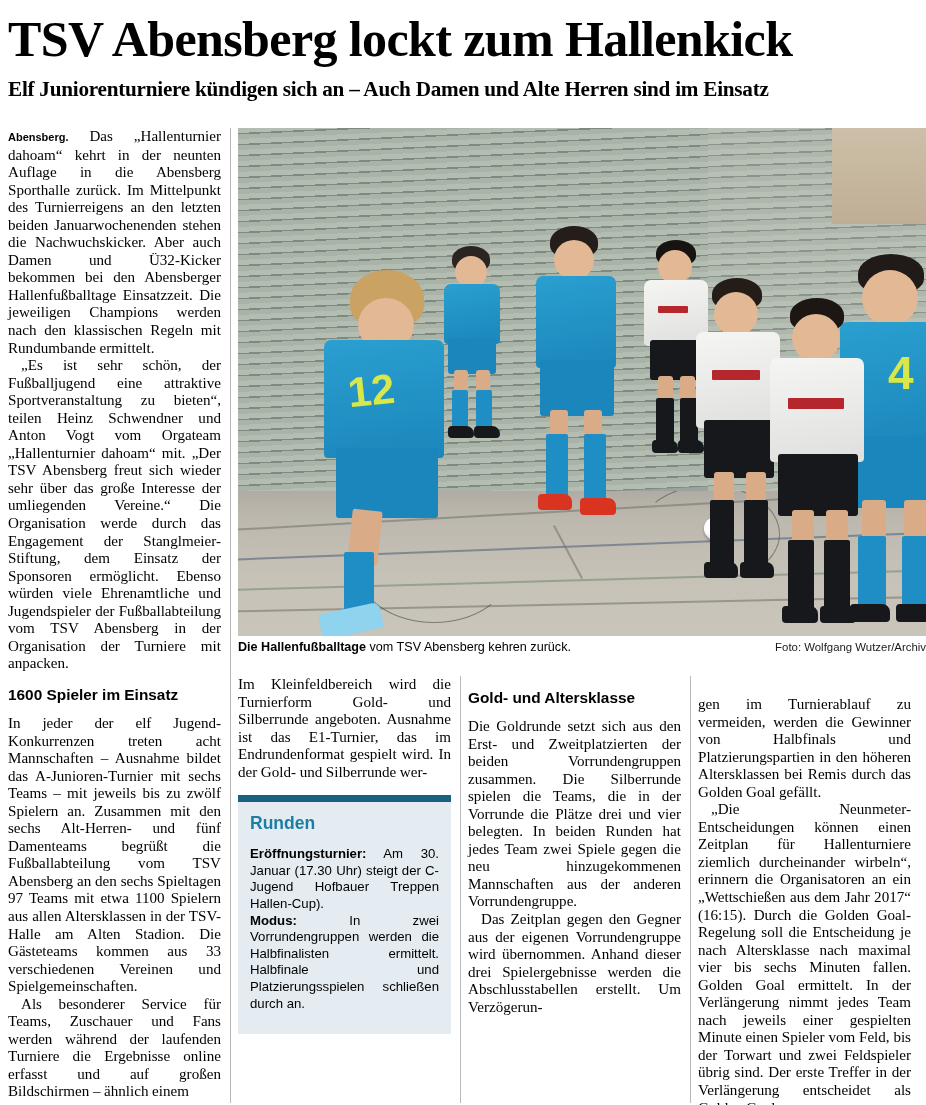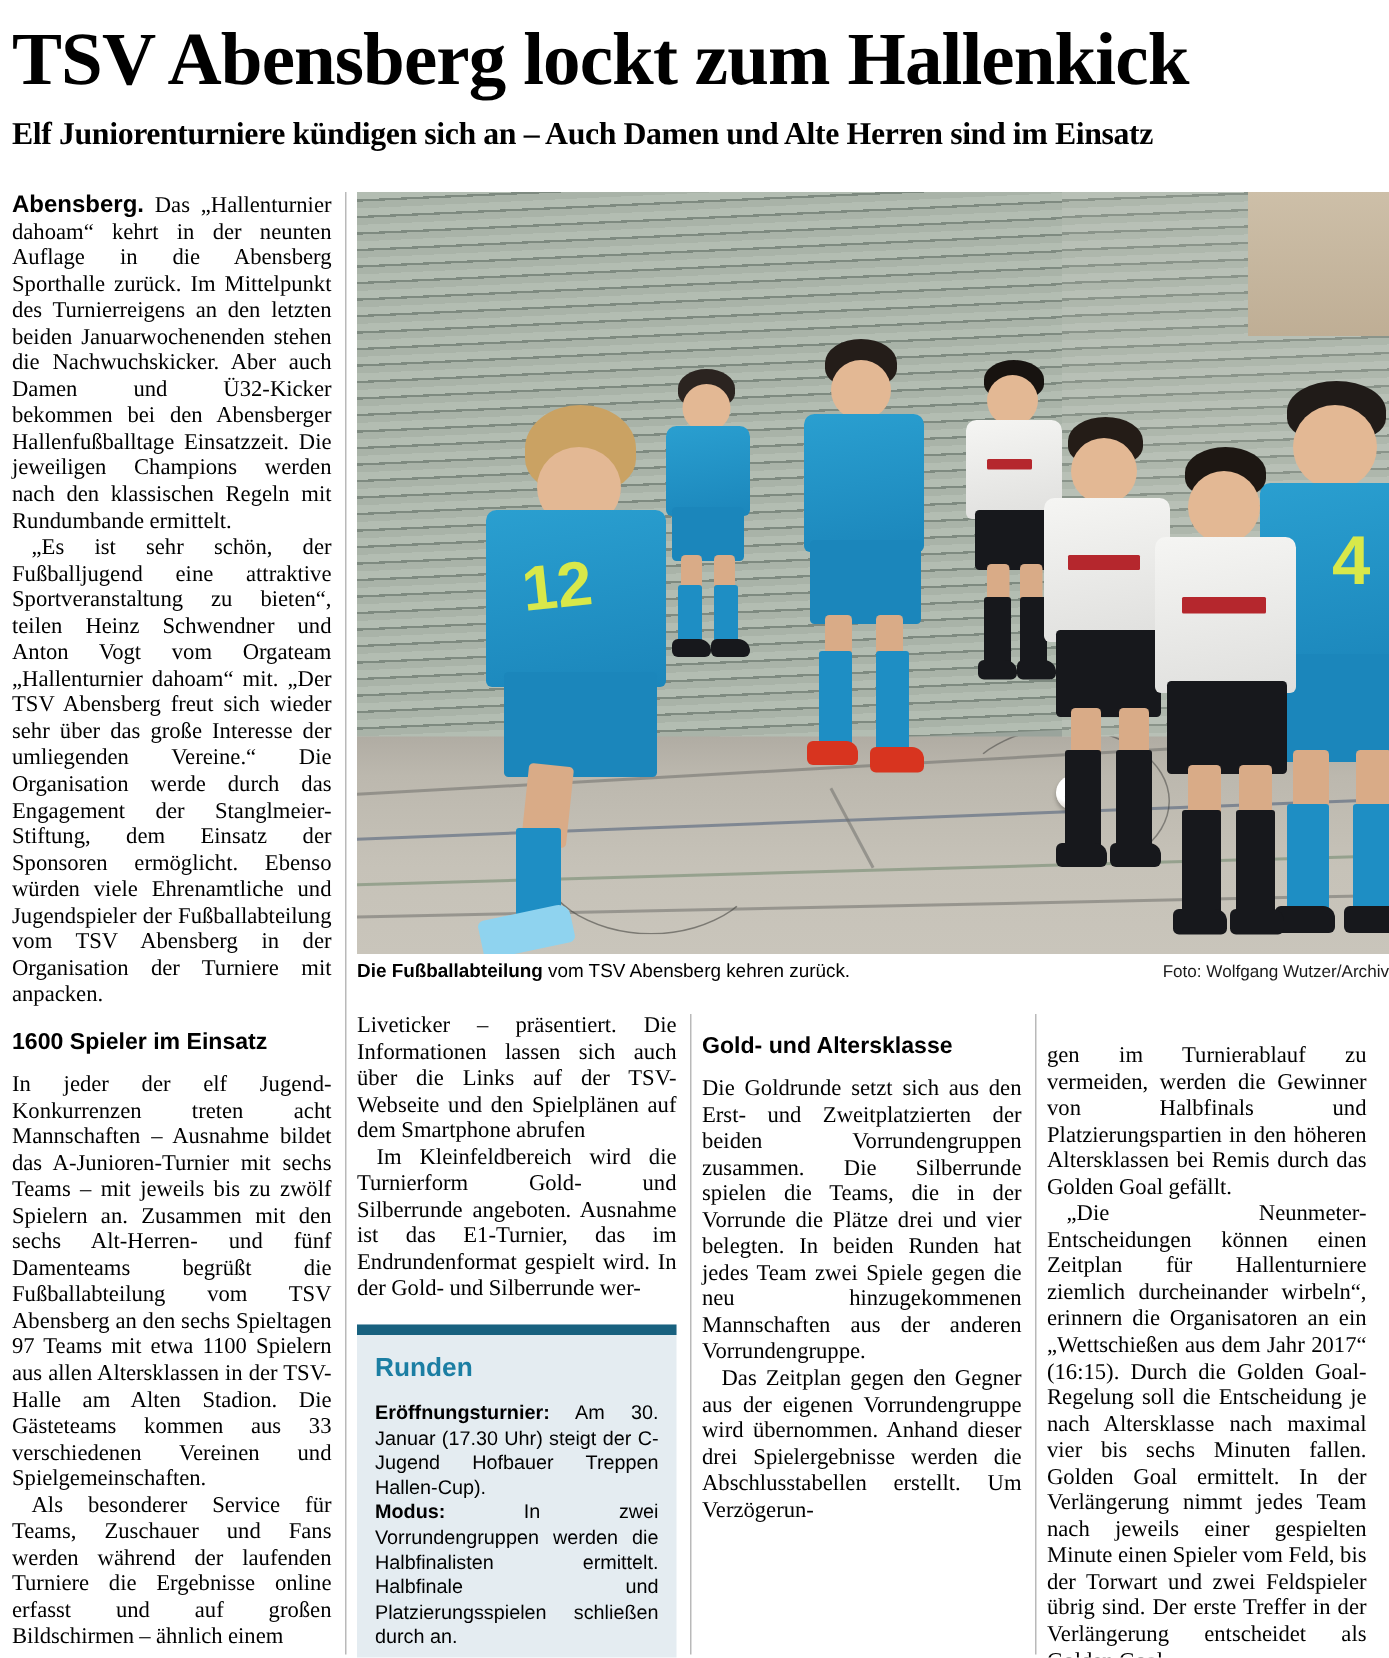--- a/index.html
+++ b/index.html
@@ -79,21 +79,21 @@
     margin: 0;
     hyphens: manual;
     -webkit-hyphens: manual;
     word-spacing: -0.2px;
   }
   p.body + p.body { text-indent: 13px; }
   p.body.noindent { text-indent: 0; }
   .lead-in {
     font-family: "Liberation Sans", "DejaVu Sans", sans-serif;
     font-weight: bold;
-    font-size: 16px;
+    font-size: 11px;
   }
 
   h2.subsec {
     font-family: "Liberation Sans", "DejaVu Sans", sans-serif;
     font-weight: bold;
     font-size: 15.4px;
     line-height: 18px;
     margin: 0;
     padding: 13px 0 11px 0;
   }
@@ -385,34 +385,33 @@
           <div class="leg" style="position:absolute; left:58px; top:212px; width:22px; height:36px;"></div>
           <div class="sock-k" style="position:absolute; left:20px; top:242px; width:26px; height:72px;"></div>
           <div class="sock-k" style="position:absolute; left:56px; top:242px; width:26px; height:72px;"></div>
           <div class="shoe-k" style="position:absolute; left:14px; top:308px; width:36px; height:17px;"></div>
           <div class="shoe-k" style="position:absolute; left:52px; top:308px; width:36px; height:17px;"></div>
         </div>
       </div>
     </div>
 
     <div class="caption">
-      <div class="ctext"><b>Die Fußballabteilung</b><span> vom TSV Abensberg kehren zurück.</span></div>
+      <div class="ctext"><b>Die Hallenfußballtage</b><span> vom TSV Abensberg kehren zurück.</span></div>
       <div class="credit">Foto: Wolfgang Wutzer/Archiv</div>
     </div>
 
     <div class="col col1">
       <p class="body noindent"><span class="lead-in">Abensberg.</span><span> Das „Hallenturnier dahoam“ kehrt in der neunten Auflage in die Abensberg Sporthalle zurück. Im Mittelpunkt des Turnierreigens an den letzten beiden Januarwochenenden stehen die Nachwuchskicker. Aber auch Damen und Ü32-Kicker bekommen bei den Abensberger Hallenfußballtage Einsatzzeit. Die jeweiligen Champions werden nach den klassischen Regeln mit Rundumbande ermittelt.</span></p>
       <p class="body">„Es ist sehr schön, der Fußballjugend eine attraktive Sportveranstaltung zu bieten“, teilen Heinz Schwendner und Anton Vogt vom Orgateam „Hallenturnier dahoam“ mit. „Der TSV Abensberg freut sich wieder sehr über das große Interesse der umliegenden Vereine.“ Die Organisation werde durch das Engagement der Stanglmeier-Stiftung, dem Einsatz der Sponsoren ermöglicht. Ebenso würden viele Ehrenamtliche und Jugendspieler der Fußballabteilung vom TSV Abensberg in der Organisation der Turniere mit anpacken.</p>
       <h2 class="subsec">1600 Spieler im Einsatz</h2>
       <p class="body noindent">In jeder der elf Jugend-Konkurrenzen treten acht Mannschaften – Ausnahme bildet das A-Junioren-Turnier mit sechs Teams – mit jeweils bis zu zwölf Spielern an. Zusammen mit den sechs Alt-Herren- und fünf Damenteams begrüßt die Fußballabteilung vom TSV Abensberg an den sechs Spieltagen 97 Teams mit etwa 1100 Spielern aus allen Altersklassen in der TSV-Halle am Alten Stadion. Die Gästeteams kommen aus 33 verschiedenen Vereinen und Spielgemeinschaften.</p>
       <p class="body">Als besonderer Service für Teams, Zuschauer und Fans werden während der laufenden Turniere die Ergebnisse online erfasst und auf großen Bildschirmen – ähnlich einem</p>
     </div>
 
     <div class="col col2" style="top:548px;">
-      <p class="body noindent">Liveticker – präsentiert. Die Informationen lassen sich auch über die Links auf der TSV-Webseite und den Spielplänen auf dem Smartphone abrufen</p>
       <p class="body">Im Kleinfeldbereich wird die Turnierform Gold- und Silberrunde angeboten. Ausnahme ist das E1-Turnier, das im Endrundenformat gespielt wird. In der Gold- und Silberrunde wer-</p>
 
       <div class="infobox">
         <div class="infobox-bar"></div>
         <div class="infobox-inner">
           <h3>Runden</h3>
           <p><b>Eröffnungsturnier:</b><span> Am 30. Januar (17.30 Uhr) steigt der C-Jugend Hofbauer Treppen Hallen-Cup).</span></p>
           <p><b>Modus:</b><span> In zwei Vorrundengruppen werden die Halbfinalisten ermittelt. Halbfinale und Platzierungsspielen schließen durch an.</span></p>
         </div>
       </div>

